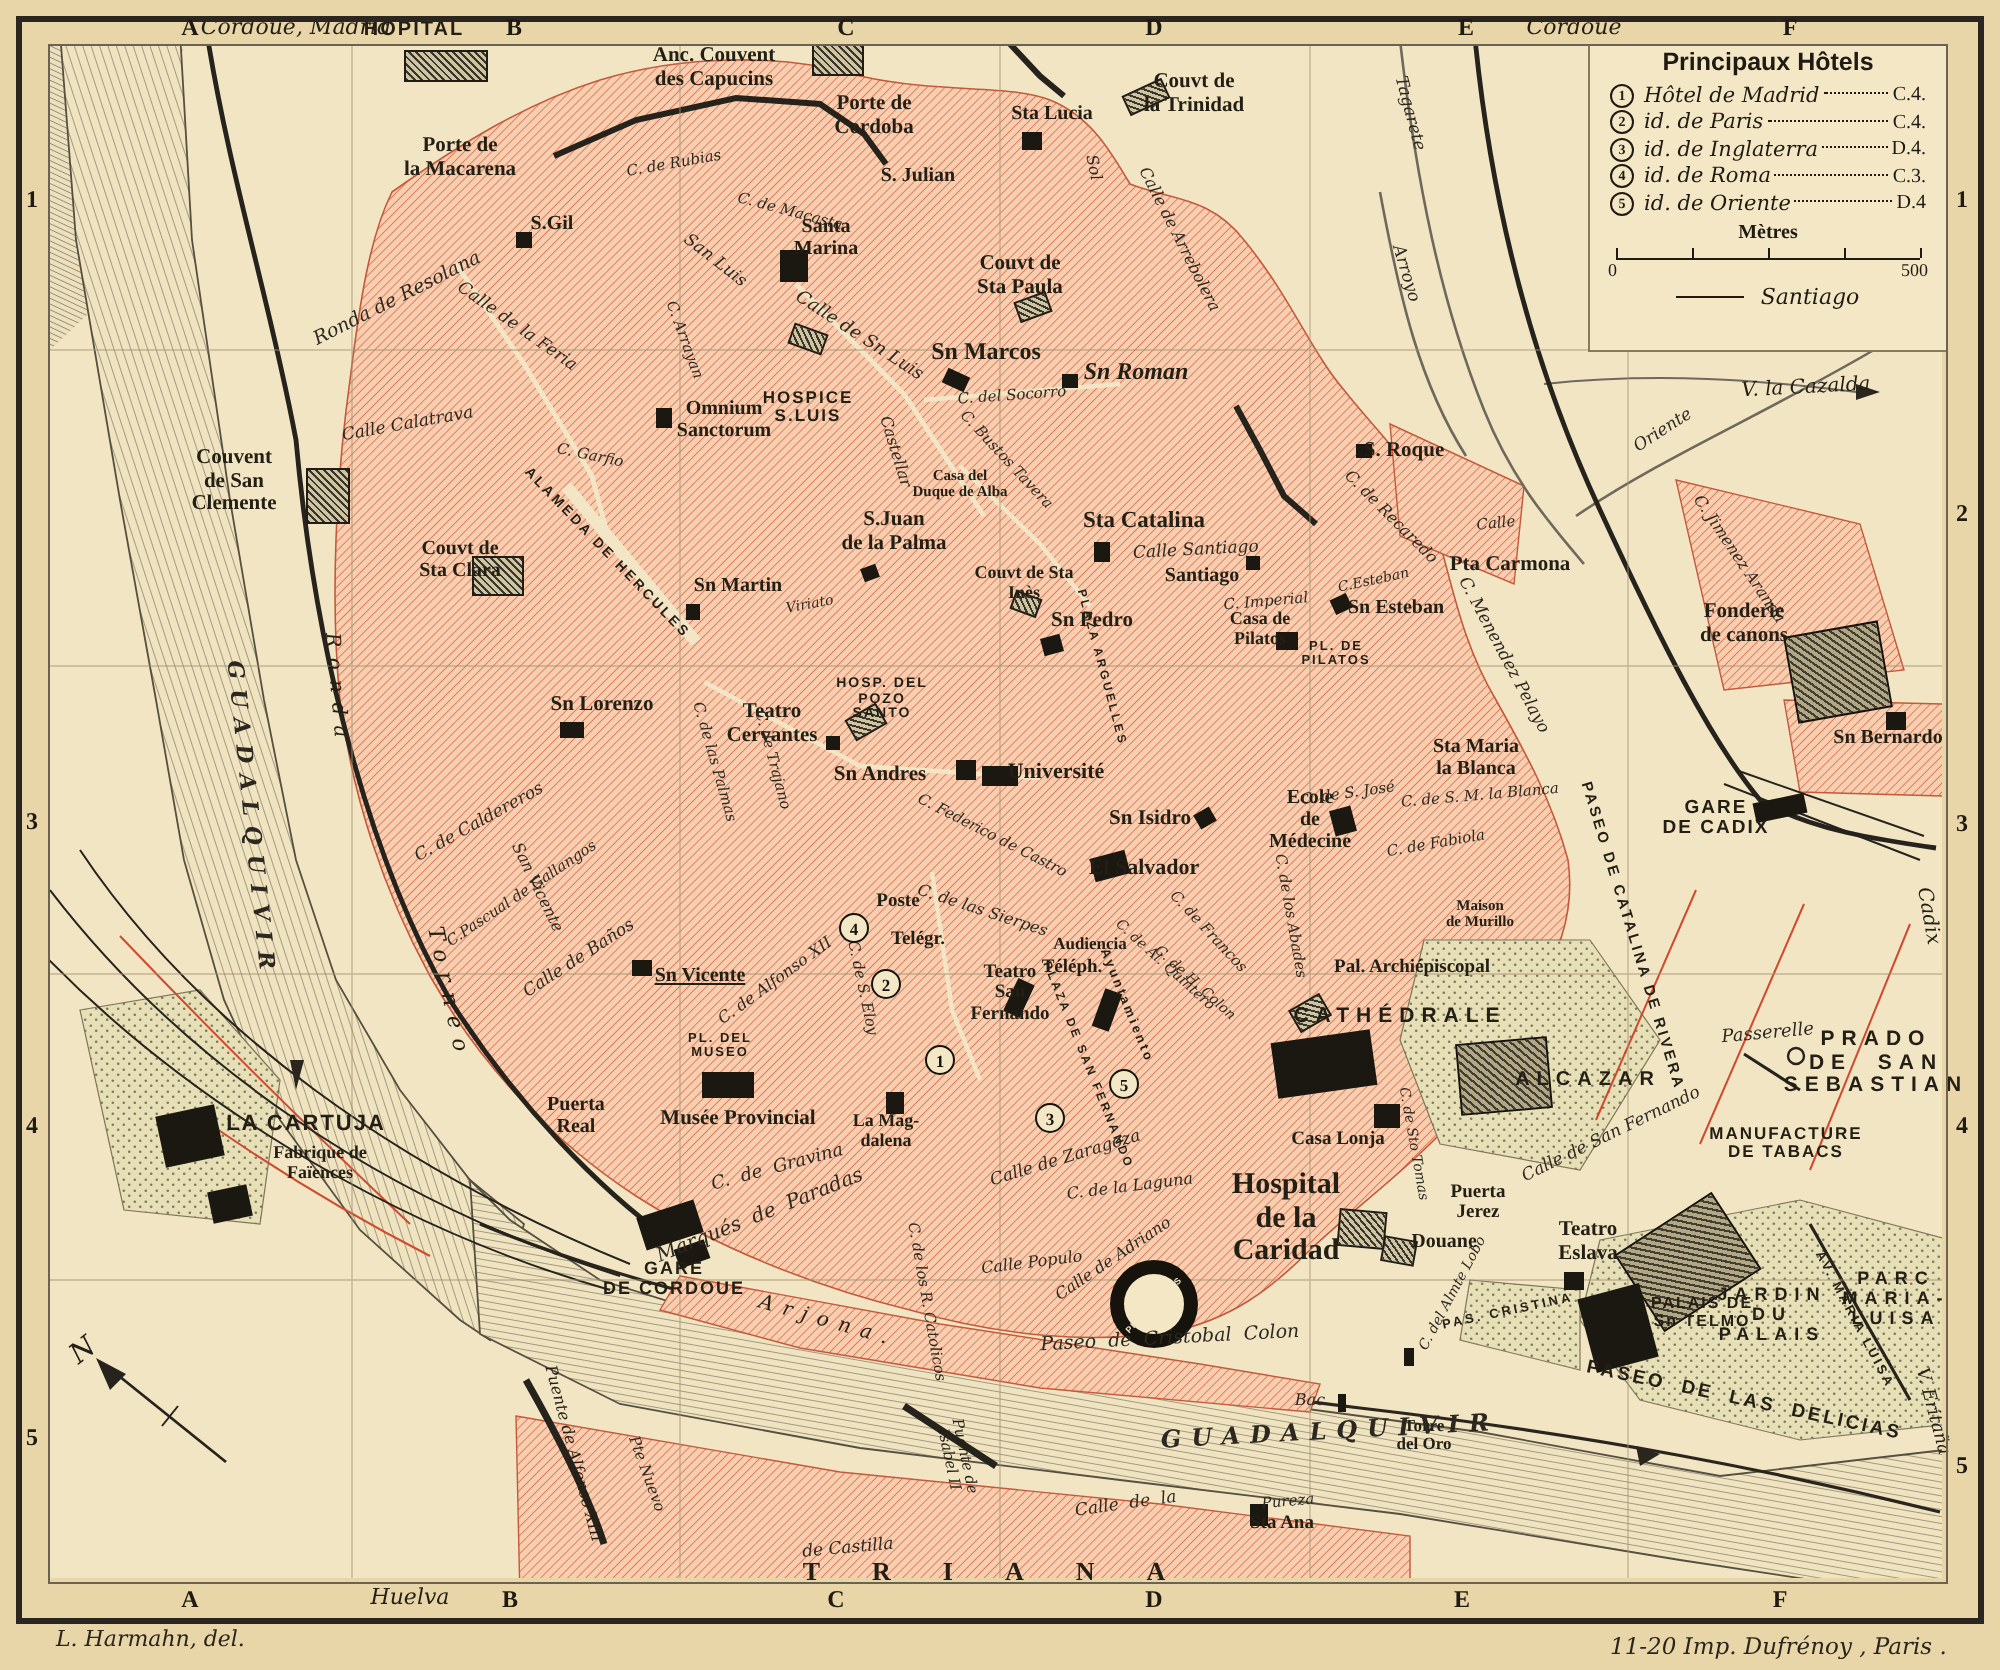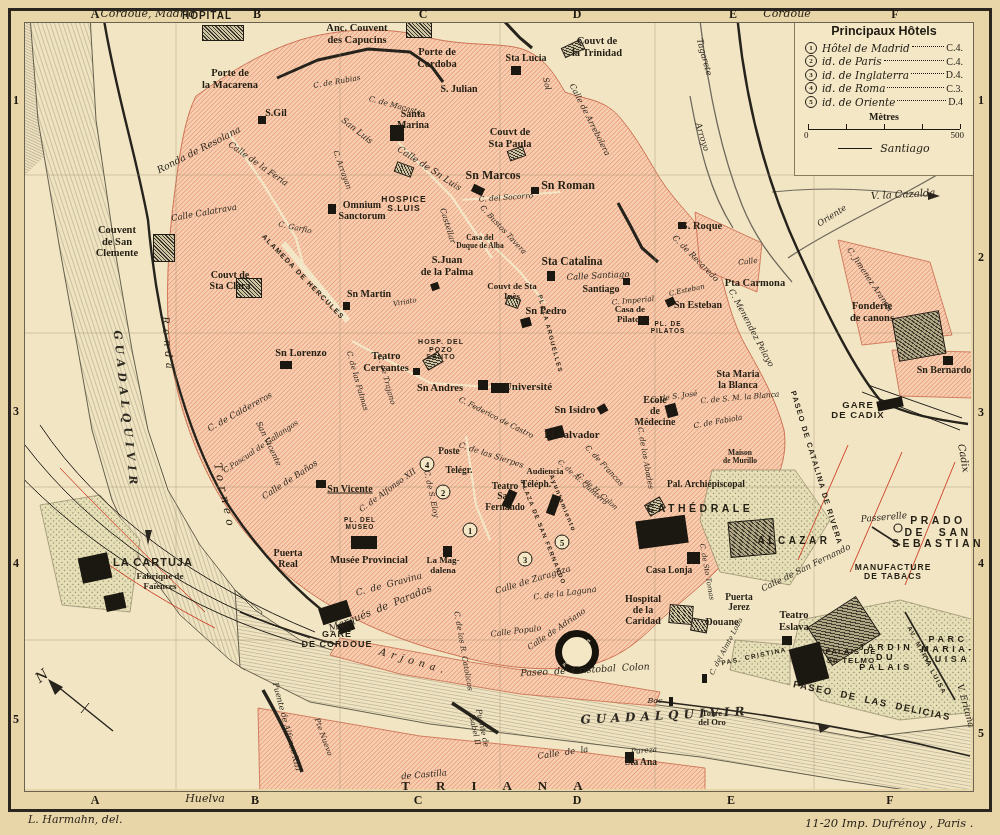--- a/index.html
+++ b/index.html
@@ -277,21 +277,21 @@
         <div class="lbl pl" style="left: 597px; top: 47px; font-size: 10.5px; transform: translate(-50%, -50%) rotate(0deg);">Couvt de
 la Trinidad</div>
         <div class="lbl pl" style="left: 526px; top: 57px; font-size: 10px; transform: translate(-50%, -50%) rotate(0deg);">Sta Lucia</div>
         <div class="lbl pl" style="left: 459px; top: 88px; font-size: 10px; transform: translate(-50%, -50%) rotate(0deg);">S. Julian</div>
         <div class="lbl pl" style="left: 276px; top: 112px; font-size: 10px; transform: translate(-50%, -50%) rotate(0deg);">S.Gil</div>
         <div class="lbl pl" style="left: 413px; top: 119px; font-size: 10px; transform: translate(-50%, -50%) rotate(0deg);">Santa
 Marina</div>
         <div class="lbl cap" style="left: 404px; top: 183px; font-size: 8.5px; transform: translate(-50%, -50%) rotate(0deg); margin-top: 21px;">HOSPICE
 S.LUIS</div>
         <div class="lbl pl" style="left: 493px; top: 176px; font-size: 12px; transform: translate(-50%, -50%) rotate(0deg);">Sn Marcos</div>
-        <div class="lbl pl" style="left: 568px; top: 186px; font-size: 12px; transform: translate(-50%, -50%) rotate(0deg);">Sn Roman</div>
+        <div class="lbl pl" style="left: 568px; top: 186px; font-size: 12px; transform: translate(-50%, -50%) rotate(0deg); font-style: italic;">Sn Roman</div>
         <div class="lbl pl" style="left: 510px; top: 138px; font-size: 10.5px; transform: translate(-50%, -50%) rotate(0deg);">Couvt de
 Sta Paula</div>
         <div class="lbl pl" style="left: 362px; top: 210px; font-size: 10px; transform: translate(-50%, -50%) rotate(0deg);">Omnium
 Sanctorum</div>
         <div class="lbl pl" style="left: 117px; top: 241px; font-size: 10.5px; transform: translate(-50%, -50%) rotate(0deg);">Couvent
 de San
 Clemente</div>
         <div class="lbl pl" style="left: 230px; top: 280px; font-size: 10px; transform: translate(-50%, -50%) rotate(0deg);">Couvt de
 Sta Clara</div>
         <div class="lbl pl" style="left: 369px; top: 293px; font-size: 10px; transform: translate(-50%, -50%) rotate(0deg);">Sn Martin</div>
@@ -340,21 +340,21 @@
 DE  SAN
 SEBASTIAN</div>
         <div class="lbl cap" style="left: 893px; top: 572px; font-size: 8.5px; transform: translate(-50%, -50%) rotate(0deg);">MANUFACTURE
 DE TABACS</div>
         <div class="lbl st" style="left: 884px; top: 518px; font-size: 9px; transform: translate(-50%, -50%) rotate(-5deg);">Passerelle</div>
         <div class="lbl capr" style="left: 816px; top: 468px; font-size: 7.5px; transform: translate(-50%, -50%) rotate(73deg);">PASEO DE CATALINA DE RIVERA</div>
         <div class="lbl cap2" style="left: 794px; top: 540px; font-size: 10px; transform: translate(-50%, -50%) rotate(0deg);">ALCAZAR</div>
         <div class="lbl cap2" style="left: 700px; top: 509px; font-size: 10.5px; transform: translate(-50%, -50%) rotate(0deg);">CATHÉDRALE</div>
         <div class="lbl pl" style="left: 706px; top: 484px; font-size: 9.5px; transform: translate(-50%, -50%) rotate(0deg);">Pal. Archiépiscopal</div>
         <div class="lbl pl" style="left: 669px; top: 570px; font-size: 9.5px; transform: translate(-50%, -50%) rotate(0deg);">Casa Lonja</div>
-        <div class="lbl pl" style="left: 643px; top: 609px; font-size: 10px; transform: translate(-50%, -50%) rotate(0deg);">Hospital
+        <div class="lbl pl" style="left: 643px; top: 609px; font-size: 15px; transform: translate(-50%, -50%) rotate(0deg);">Hospital
 de la
 Caridad</div>
         <div class="lbl pl" style="left: 722px; top: 621px; font-size: 10px; transform: translate(-50%, -50%) rotate(0deg);">Douane</div>
         <div class="lbl pl" style="left: 739px; top: 602px; font-size: 9.5px; transform: translate(-50%, -50%) rotate(0deg);">Puerta
 Jerez</div>
         <div class="lbl pl" style="left: 794px; top: 621px; font-size: 10.5px; transform: translate(-50%, -50%) rotate(0deg);">Teatro
 Eslava</div>
         <div class="lbl cap" style="left: 851px; top: 657px; font-size: 8px; transform: translate(-50%, -50%) rotate(0deg);">PALAIS DE
 Sn TELMO</div>
         <div class="lbl cap2" style="left: 886px; top: 658px; font-size: 9px; transform: translate(-50%, -50%) rotate(0deg);">JARDIN

